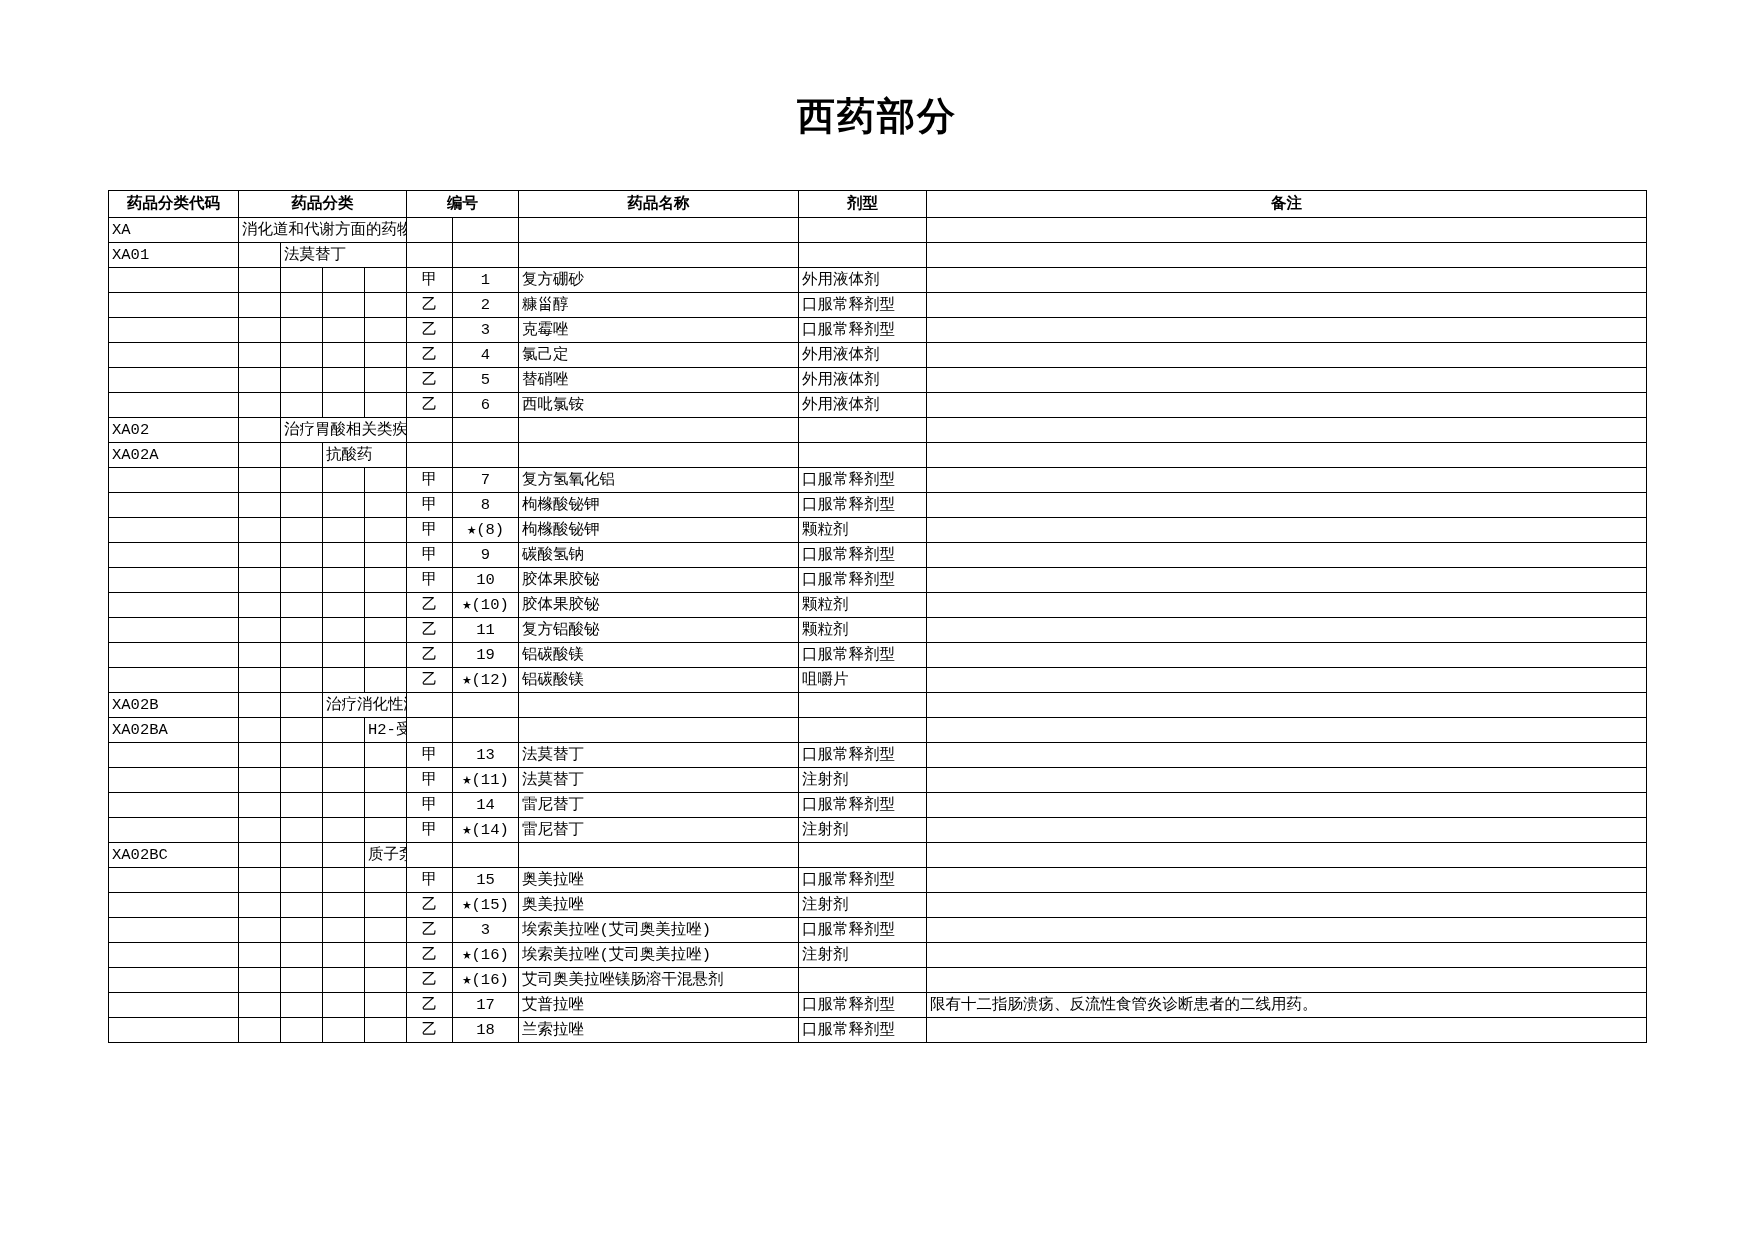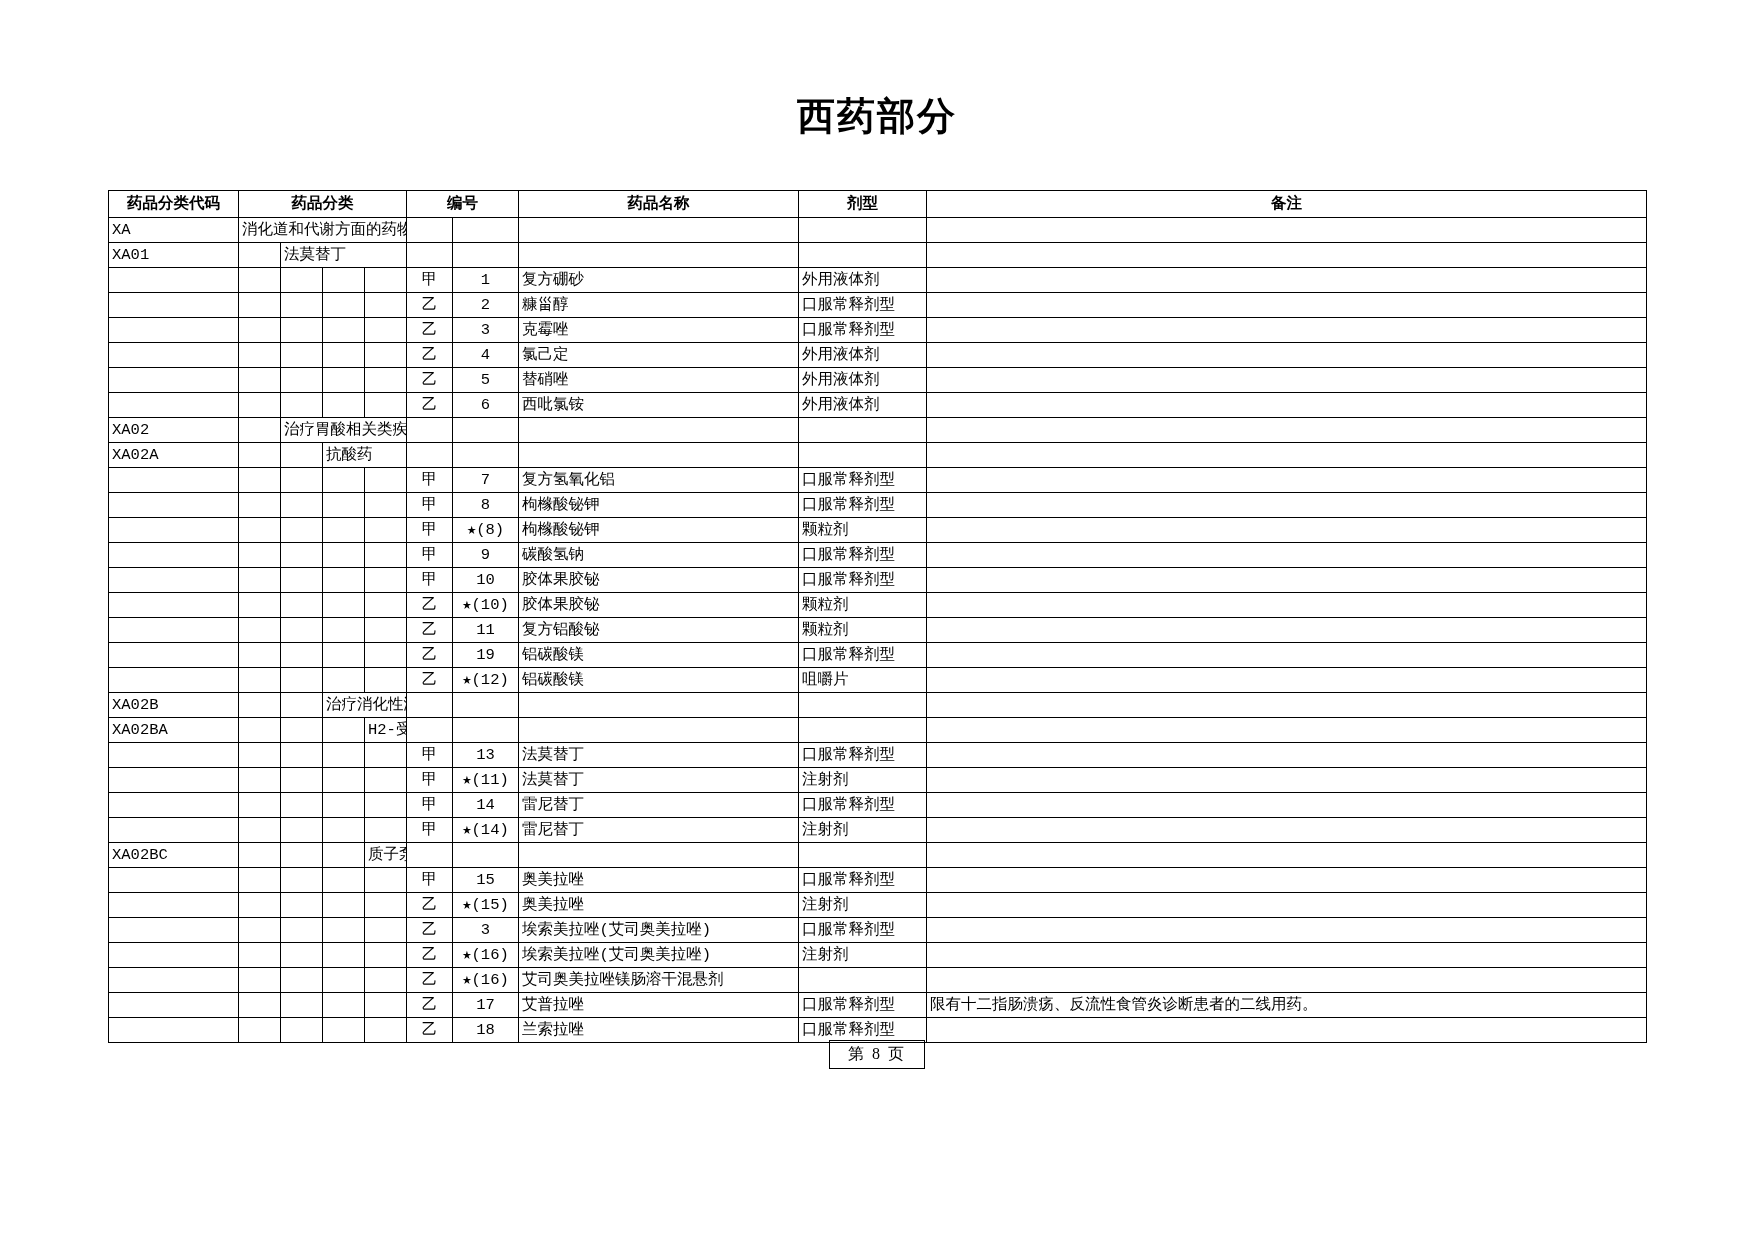--- a/index.html
+++ b/index.html
@@ -503,17 +503,14 @@
             <td class="center">乙</td>
             <td class="center">18</td>
             <td class="left">兰索拉唑</td>
             <td class="left">口服常释剂型</td>
             <td class="left"></td>
           </tr>
         </tbody>
     </table>
   </div>
 
-  <div class="footer">
-    <span class="footer-inner">第 8 页</span>
-  </div>
 
 </div>
 
 </body></html>

